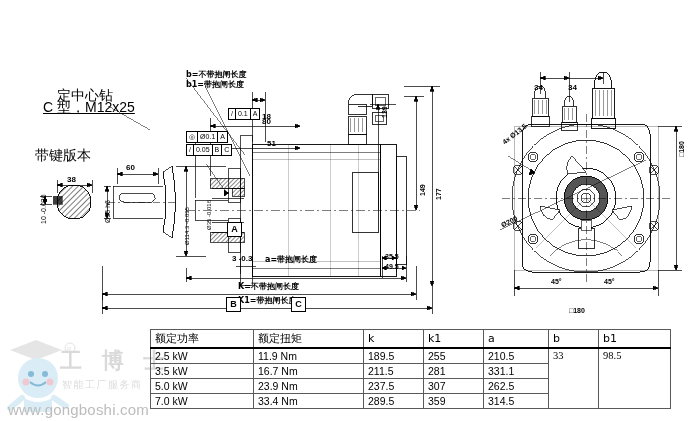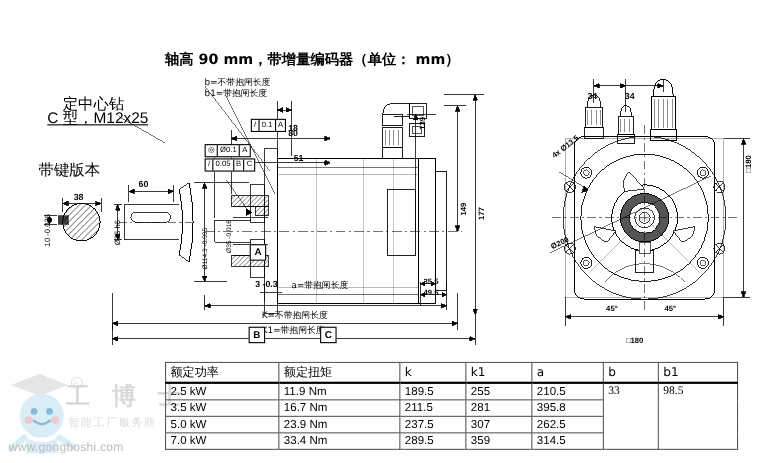--- a/index.html
+++ b/index.html
@@ -19,21 +19,21 @@
     font-family:"DejaVu Sans","Liberation Sans",sans-serif;
   }
 
   
   #drawing-heading{
     left:150px;top:48px;font-size:13px;font-weight:bold;
     font-family:"DejaVu Sans","Liberation Sans",sans-serif;
   }
 
   
-  .cjk{font-family:"DejaVu Sans","Liberation Sans",sans-serif;font-size:8px;}
+  .cjk{font-family:"DejaVu Sans","Liberation Sans",sans-serif;font-size:8px;font-weight:bold;}
   .cjk9{font-family:"DejaVu Sans","Liberation Sans",sans-serif;font-size:14px;}
   .num{font-family:"Liberation Sans","DejaVu Sans",sans-serif;font-size:8px;}
   .num7{font-size:7px;}
   .num6{font-size:6px;}
 
   .rot90{transform:rotate(-90deg);transform-origin:0 0;}
 
   
   .fcf{display:flex;border:1px solid #000;background:#fff;height:10px;align-items:stretch;}
   .fcf div{
@@ -66,42 +66,41 @@
   #spec-table .c2{width:60px;}
   #spec-table .c3{width:60px;}
   #spec-table .c4{width:65px;}
   #spec-table .c5{width:50px;}
   #spec-table .c6{width:72px;}
   #spec-table td.merged{vertical-align:top;font-family:Liberation Serif, serif;}
 
   
   #watermark{left:2px;top:332px;width:150px;height:86px;opacity:.95;}
   #wm-url{
-    position:absolute;left:6px;top:70px;font-size:11px;color:#b9b9b9;
+    position:absolute;left:6px;top:70px;font-size:15px;color:#b9b9b9;
     font-family:"Liberation Sans",sans-serif;letter-spacing:.2px;
   }
   #wm-brand{
     position:absolute;left:58px;top:18px;font-size:22px;color:#d8d8d8;
     font-family:"DejaVu Sans",sans-serif;letter-spacing:6px;font-weight:bold;
   }
   #wm-sub{
     position:absolute;left:60px;top:48px;font-size:10px;color:#dadada;
     font-family:"DejaVu Sans",sans-serif;letter-spacing:1.5px;
   }
 
   
   svg{overflow:visible;}
 </style>
 </head>
 <body>
 
 <div id="root">
 
 
-  <div class="abs t" id="drawing-heading">轴高 90 mm，带增量编码器（单位： mm）</div>
 
   <svg class="abs" id="main-drawing" style="left:0;top:60px;" width="691" height="262" viewBox="0 0 691 262">
     <g stroke="#000" fill="none" stroke-width="0.7" shape-rendering="crispEdges">
 
       <g>
 
         <circle cx="74" cy="142" r="17" stroke-width="0.8"></circle>
 
         <defs>
           <pattern id="hatch" width="4" height="4" patternUnits="userSpaceOnUse" patternTransform="rotate(45)">
@@ -524,21 +523,21 @@
         <td>255</td>
         <td>210.5</td>
         <td class="merged" rowspan="4">33</td>
         <td class="merged" rowspan="4">98.5</td>
       </tr>
       <tr>
         <td>3.5 kW</td>
         <td>16.7 Nm</td>
         <td>211.5</td>
         <td>281</td>
-        <td>395.8</td>
+        <td>331.1</td>
       </tr>
       <tr>
         <td>5.0 kW</td>
         <td>23.9 Nm</td>
         <td>237.5</td>
         <td>307</td>
         <td>262.5</td>
       </tr>
       <tr>
         <td>7.0 kW</td>

